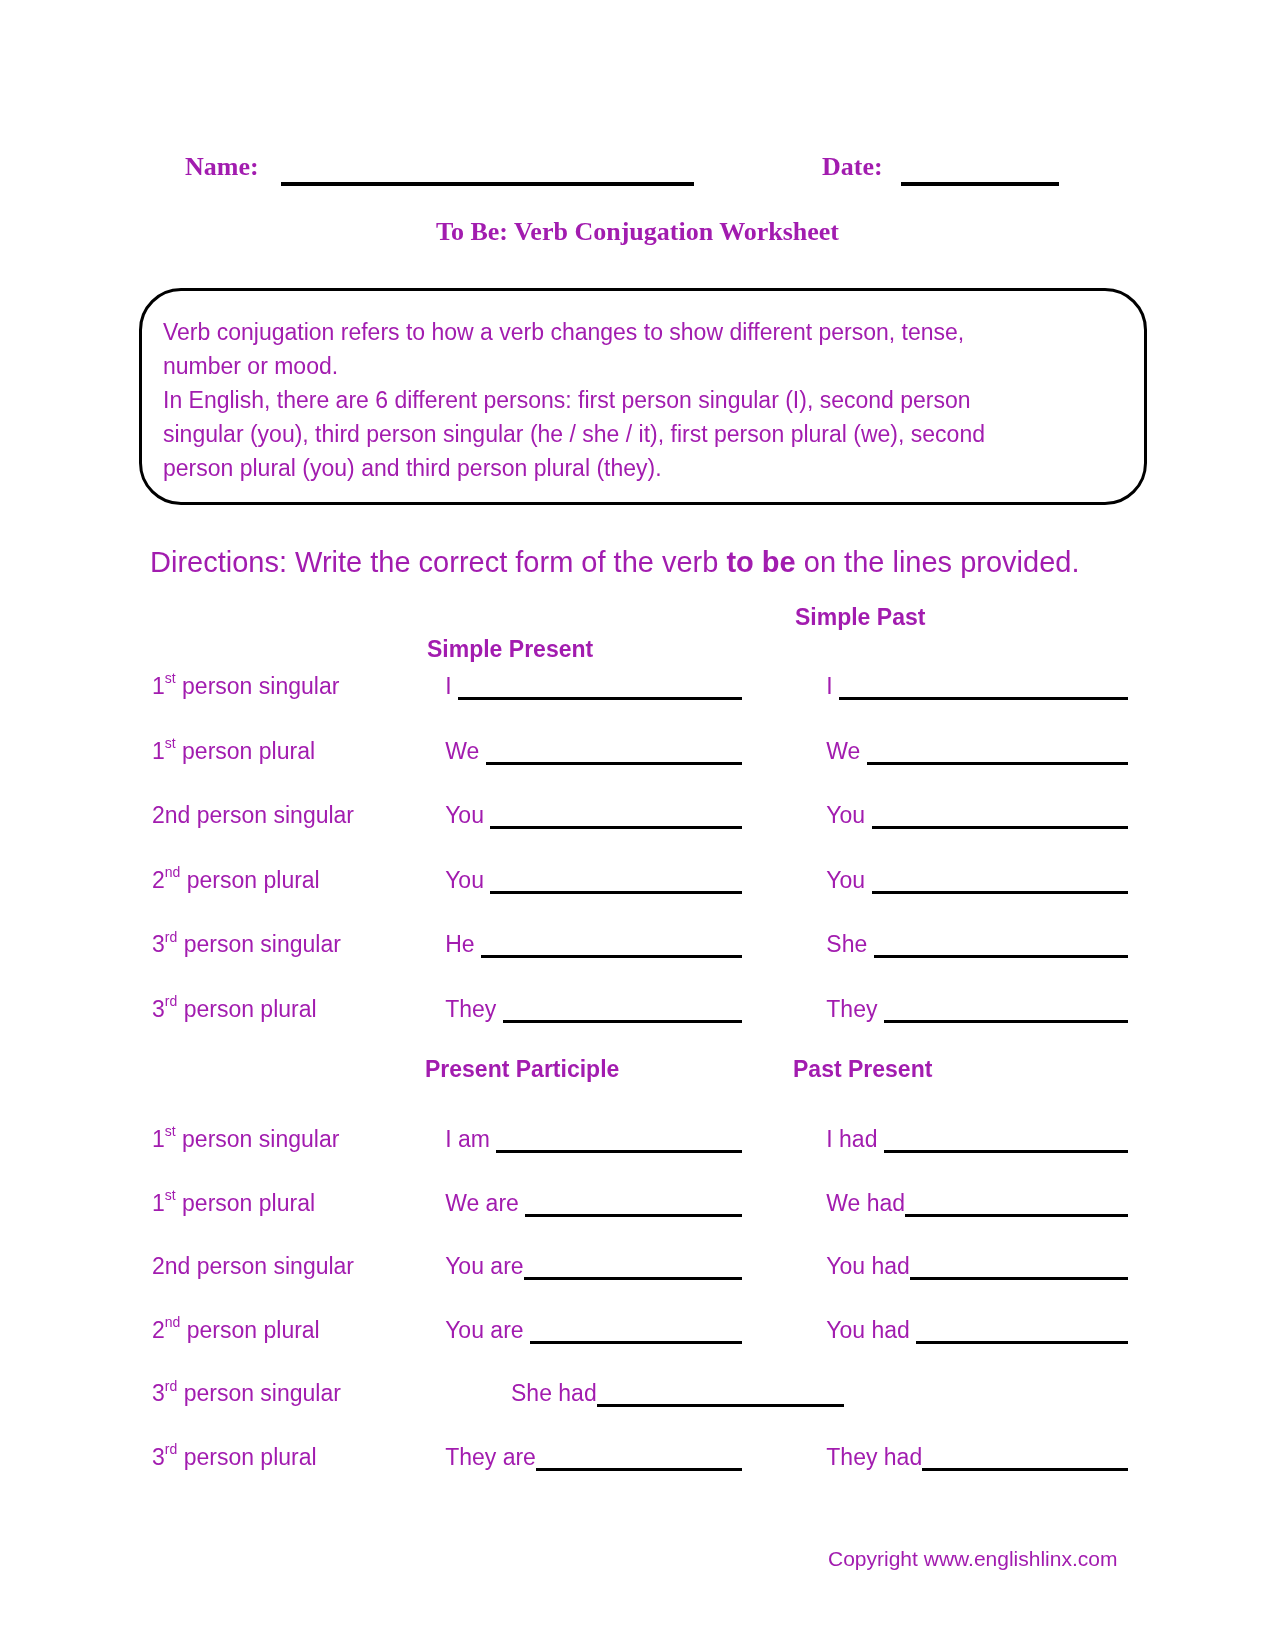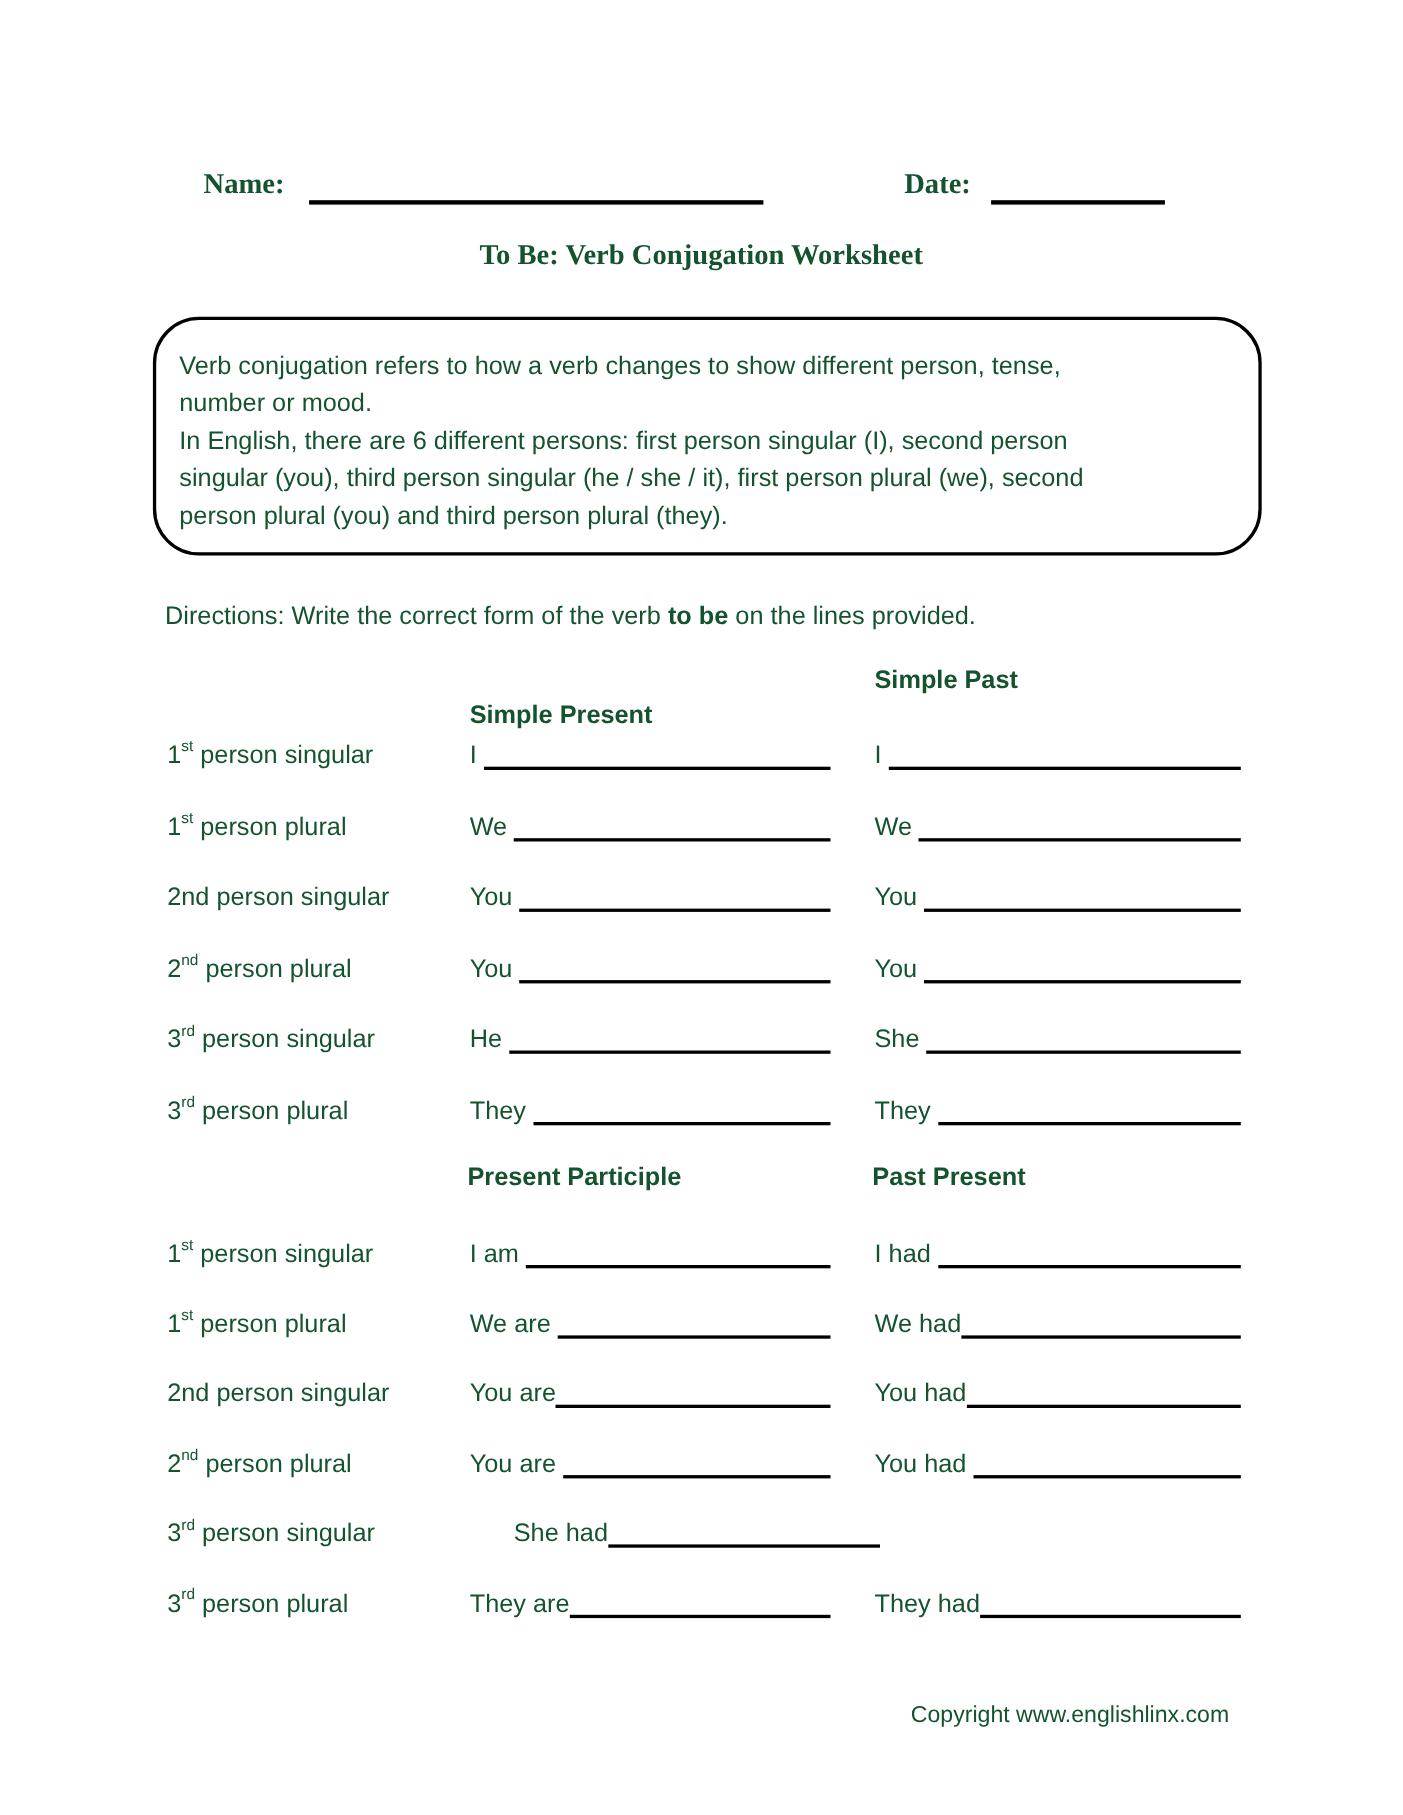--- a/index.html
+++ b/index.html
@@ -1,19 +1,19 @@
 <!DOCTYPE html>
 <html><head>
 <meta charset="utf-8">
 <style>
   html,body{margin:0;padding:0;background:#ffffff;}
   .page{
     position:relative;
     width:1275px;height:1650px;
-    background:#ffffff;color:#14532d;
+    background:#ffffff;color:#a21caf;
     font-family:"Liberation Sans","DejaVu Sans",sans-serif;
     overflow:hidden;
   }
   .abs{position:absolute;}
   
   .serif{font-family:"Liberation Serif","DejaVu Serif",serif;font-weight:bold;}
   .name-label{left:185px;top:152px;font-size:26px;}
   .date-label{left:822px;top:152px;font-size:26px;}
   .rule{height:0;border-top:4px solid #000;}
   .name-rule{left:281px;top:182px;width:413px;}
@@ -21,32 +21,32 @@
   .title{left:0;right:0;top:217px;text-align:center;font-size:26px;}
   
   .info-box{
     left:139px;top:288px;width:1008px;height:217px;
     box-sizing:border-box;border:3px solid #000;border-radius:42px;
     padding:24px 4px 0 21px;
     font-size:23px;line-height:34px;
   }
   .info-line{white-space:pre;}
   
-  .directions{left:150px;top:546px;font-size:23px;}
+  .directions{left:150px;top:546px;font-size:29px;}
   .directions b{font-weight:bold;}
   
   .col-header{font-size:23px;font-weight:bold;}
   .sec1-h1{left:427px;top:636px;}
   .sec1-h2{left:795px;top:604px;}
   .sec2-h1{left:425px;top:1056px;}
   .sec2-h2{left:793px;top:1056px;}
   
   .rows{left:152px;top:660px;width:976px;}
   .rows-sec2{top:1113px;}
-  .row{display:flex;align-items:flex-start;box-sizing:border-box;height:64.6px;padding-top:12px;}
+  .row{display:flex;align-items:flex-start;box-sizing:border-box;height:64.6px;padding-top:12px;gap:44px;}
   .rows-sec2 .row{height:63.6px;}
   .label{width:275px;font-size:23px;line-height:29px;}
   .label sup{font-size:14px;line-height:0;position:relative;top:-2px;}
   .cell{display:flex;align-items:flex-end;height:29px;box-sizing:border-box;}
   .cell.c1{width:328px;}
   .cell.c2{width:333px;margin-left:40px;}
   .prefix{font-size:23px;line-height:29px;white-space:pre;}
   .blank{flex:1;height:0;border-bottom:3px solid #000;margin-bottom:1px;}
   
   .footer{left:828px;top:1547px;font-size:21px;}

